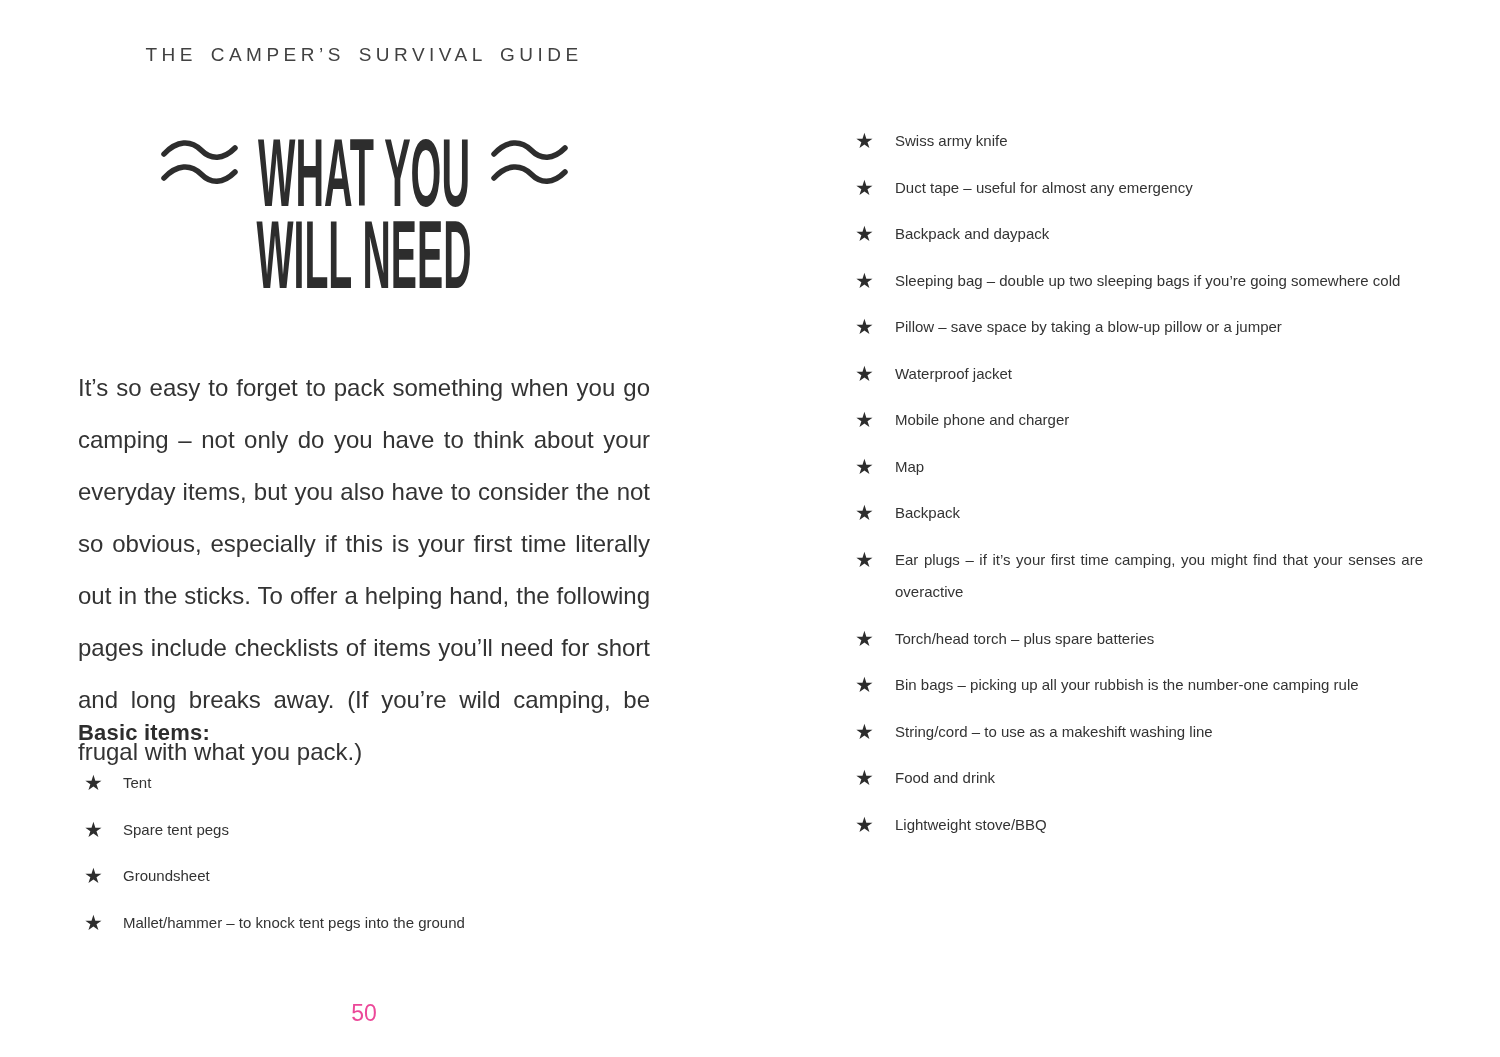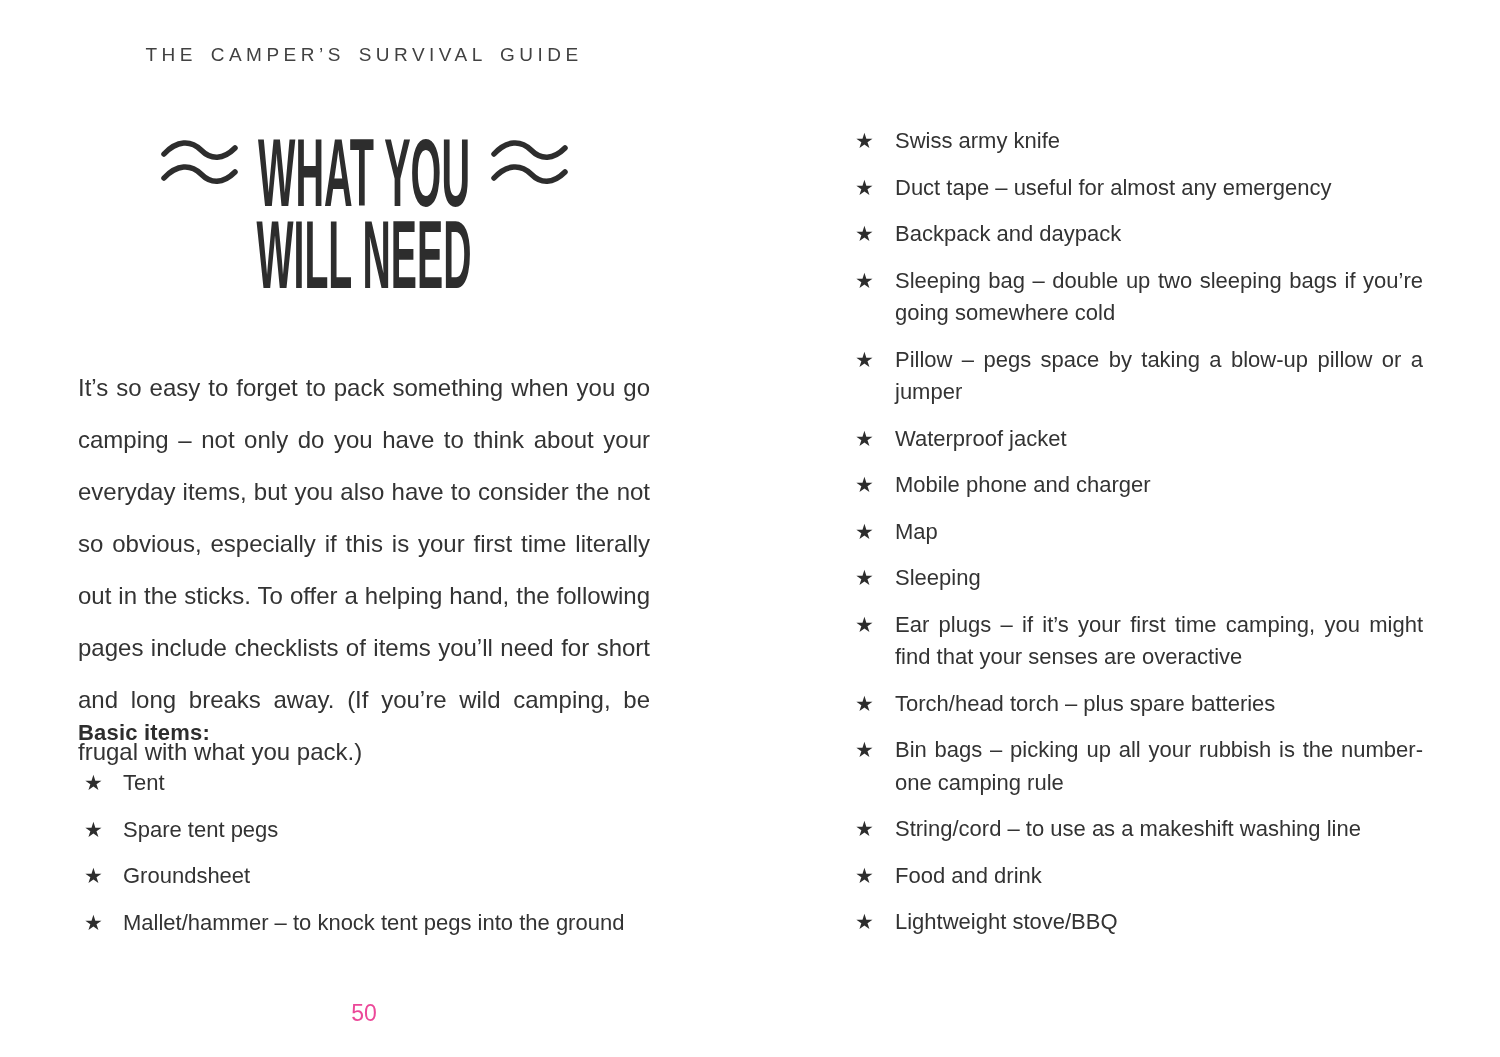--- a/index.html
+++ b/index.html
@@ -59,21 +59,21 @@
     flex: 0 0 auto;
     font-size: 21px;
     color: #2d2d2d;
     line-height: inherit;
   }
   .checklist-left  .star { width: 45px; padding-left: 6px; box-sizing: border-box; }
   .checklist-right .star { width: 40px; }
 
   .item-text {
     flex: 1 1 auto;
-    font-size: 22px;
+    font-size: 15px;
     color: #333333;
     text-align: justify;
   }
   .checklist-left .item-text { white-space: nowrap; text-align: left; }
 
   .folio {
     position: absolute; top: 1000px; left: 0; width: 100%;
     text-align: center;
     font-size: 23px; color: #ec4899;
   }
@@ -154,41 +154,41 @@
           <span class="item-text">Backpack and daypack</span>
         </li>
 
         <li>
           <span class="star">★</span>
           <span class="item-text">Sleeping bag – double up two sleeping bags if you’re going somewhere cold</span>
         </li>
 
         <li>
           <span class="star">★</span>
-          <span class="item-text">Pillow – pegs space by taking a blow-up pillow or a jumper</span>
+          <span class="item-text">Pillow – save space by taking a blow-up pillow or a jumper</span>
         </li>
 
         <li>
           <span class="star">★</span>
           <span class="item-text">Waterproof jacket</span>
         </li>
 
         <li>
           <span class="star">★</span>
           <span class="item-text">Mobile phone and charger</span>
         </li>
 
         <li>
           <span class="star">★</span>
           <span class="item-text">Map</span>
         </li>
 
         <li>
           <span class="star">★</span>
-          <span class="item-text">Sleeping</span>
+          <span class="item-text">Backpack</span>
         </li>
 
         <li>
           <span class="star">★</span>
           <span class="item-text">Ear plugs – if it’s your first time camping, you might find that your senses are overactive</span>
         </li>
 
         <li>
           <span class="star">★</span>
           <span class="item-text">Torch/head torch – plus spare batteries</span>

